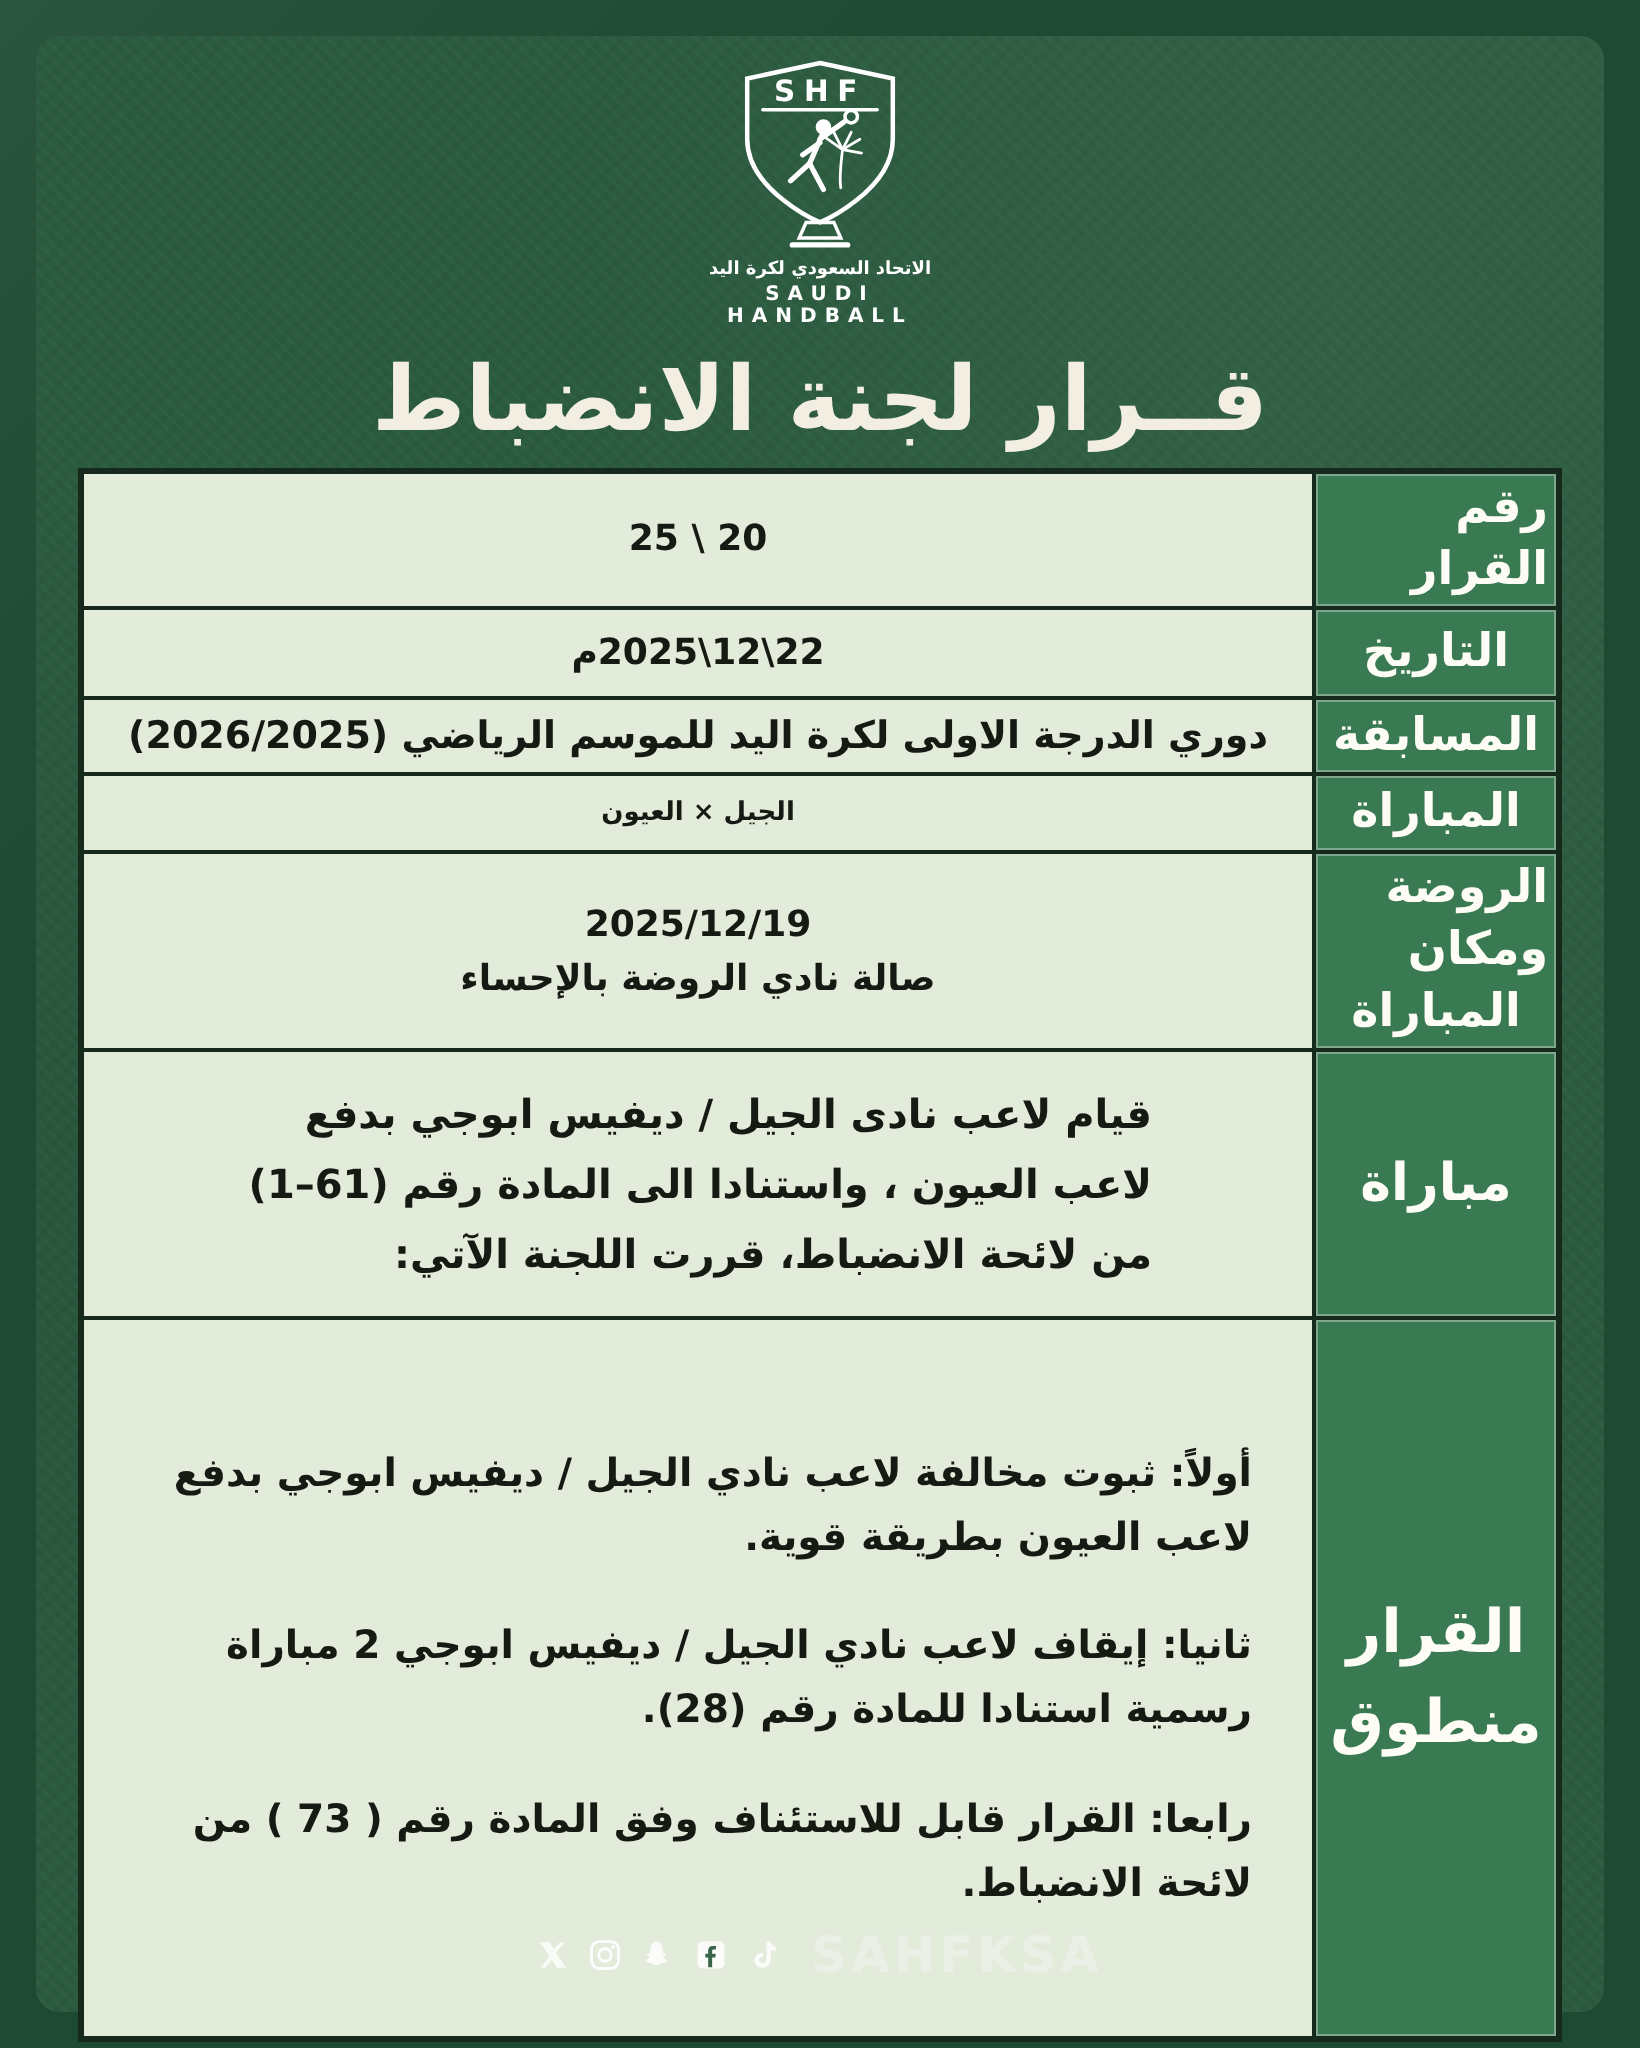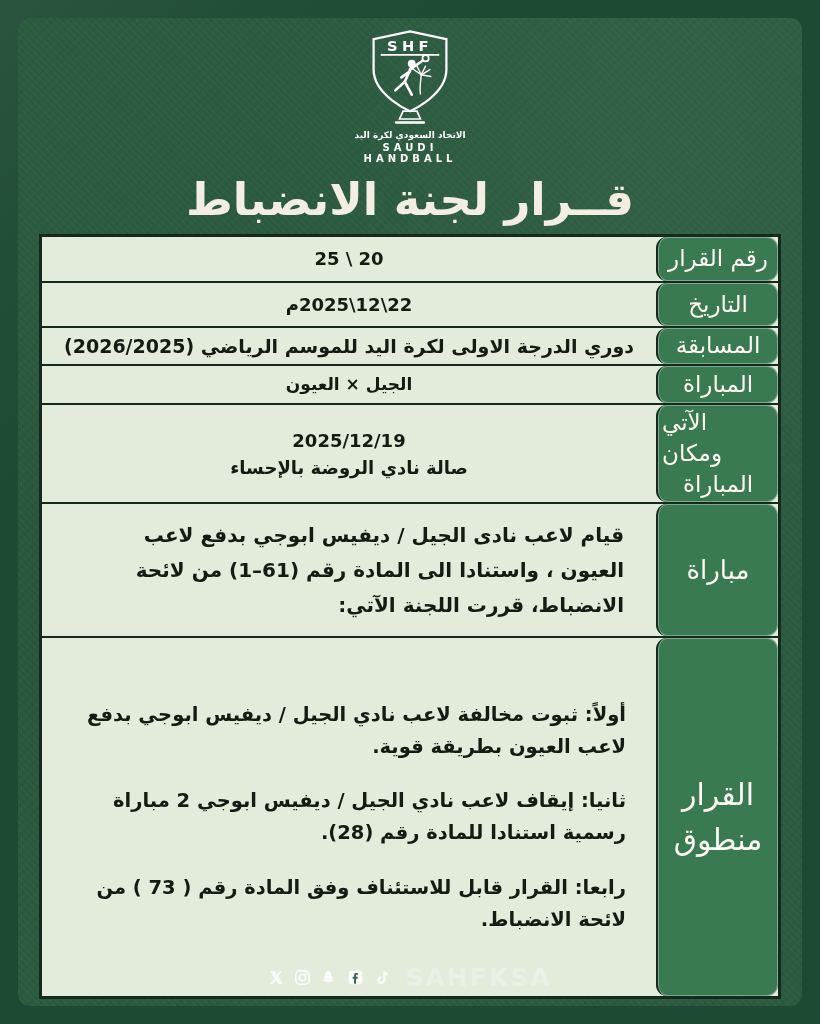--- a/index.html
+++ b/index.html
@@ -33,38 +33,38 @@
   .table{
     direction:rtl;
     width:736px; margin:0 auto;
     border:3px solid var(--line,#15291c);
     background:var(--cell_bg,#e3ecdb);
   }
   .row{ display:flex; border-bottom:2px solid var(--line,#15291c); }
   .row:last-child{ border-bottom:none; }
   .cell-label{
     flex:0 0 122px; background:var(--label_bg,#3a7a52);
-    color:#fdfcf5; font-weight:400; font-size:23px;
+    color:#fdfcf5; font-weight:700; font-size:23px;
     display:flex; flex-direction:column; align-items:center; justify-content:center;
-    text-align:left; border-inline-end:2px solid var(--line,#15291c);
+    text-align:right; border-inline-end:2px solid var(--line,#15291c);
     box-shadow:inset 0 0 0 1px rgba(255,255,255,0.35);
-    padding:2px 4px; box-sizing:border-box; line-height:1.35;border-radius:11px;
+    padding:2px 4px; box-sizing:border-box; line-height:1.35;
   }
   .cell-value{
     flex:1; display:flex; flex-direction:column; align-items:center; justify-content:center;
     color:var(--text_dark,#151b13); font-weight:700; font-size:18px;
     text-align:right; padding:4px 14px; box-sizing:border-box; line-height:1.5;
   }
   .r1 .cell-value, .r2 .cell-value{ min-height:40px; }
   .r1{ min-height:44px; } .r2{ min-height:43px; } .r3{ min-height:36px; }
   .r4{ min-height:37px; } .r5{ min-height:69px; } .r6{ min-height:132px; } .r7{ min-height:358px; }
   .r3 .cell-value{ font-size:19px; }
-  .r4 .cell-value{ font-size:17px; }
+  .r4 .cell-value{ font-size:13px; }
   .r6 .cell-label{ font-size:26px; }
-  .r6 .cell-value{ font-size:20px; padding:10px 32px; line-height:1.75; }
+  .r6 .cell-value{ font-size:20px; padding:10px 80px; line-height:1.75; }
   .r7 .cell-label{ font-size:30px; line-height:1.5; }
   .r7 .cell-value{ font-size:19.5px; padding:14px 30px; }
   .r7 .cell-value p{ margin:11px 0; line-height:1.65; }
   .footer{
     position:absolute; left:0; bottom:14px; width:100%;
     display:flex; align-items:center; justify-content:center; gap:9px;
     direction:ltr;
     margin-top:20px;
   }
   .footer svg{ display:block; opacity:0.92; }
@@ -128,21 +128,21 @@
       <div class="cell-value">دوري الدرجة الاولى لكرة اليد للموسم الرياضي (2026/2025)</div>
     </div>
 
     <div class="row r4">
       <div class="cell-label">المباراة</div>
       <div class="cell-value">الجيل ×  العيون</div>
     </div>
 
     <div class="row r5">
       <div class="cell-label">
-        <span>الآتي ومكان</span>
+        <span>الروضة ومكان</span>
         <span>المباراة</span>
       </div>
       <div class="cell-value">
         <div>2025/12/19</div>
         <div>صالة نادي الروضة بالإحساء</div>
       </div>
     </div>
 
     <div class="row r6">
       <div class="cell-label">مباراة</div>

